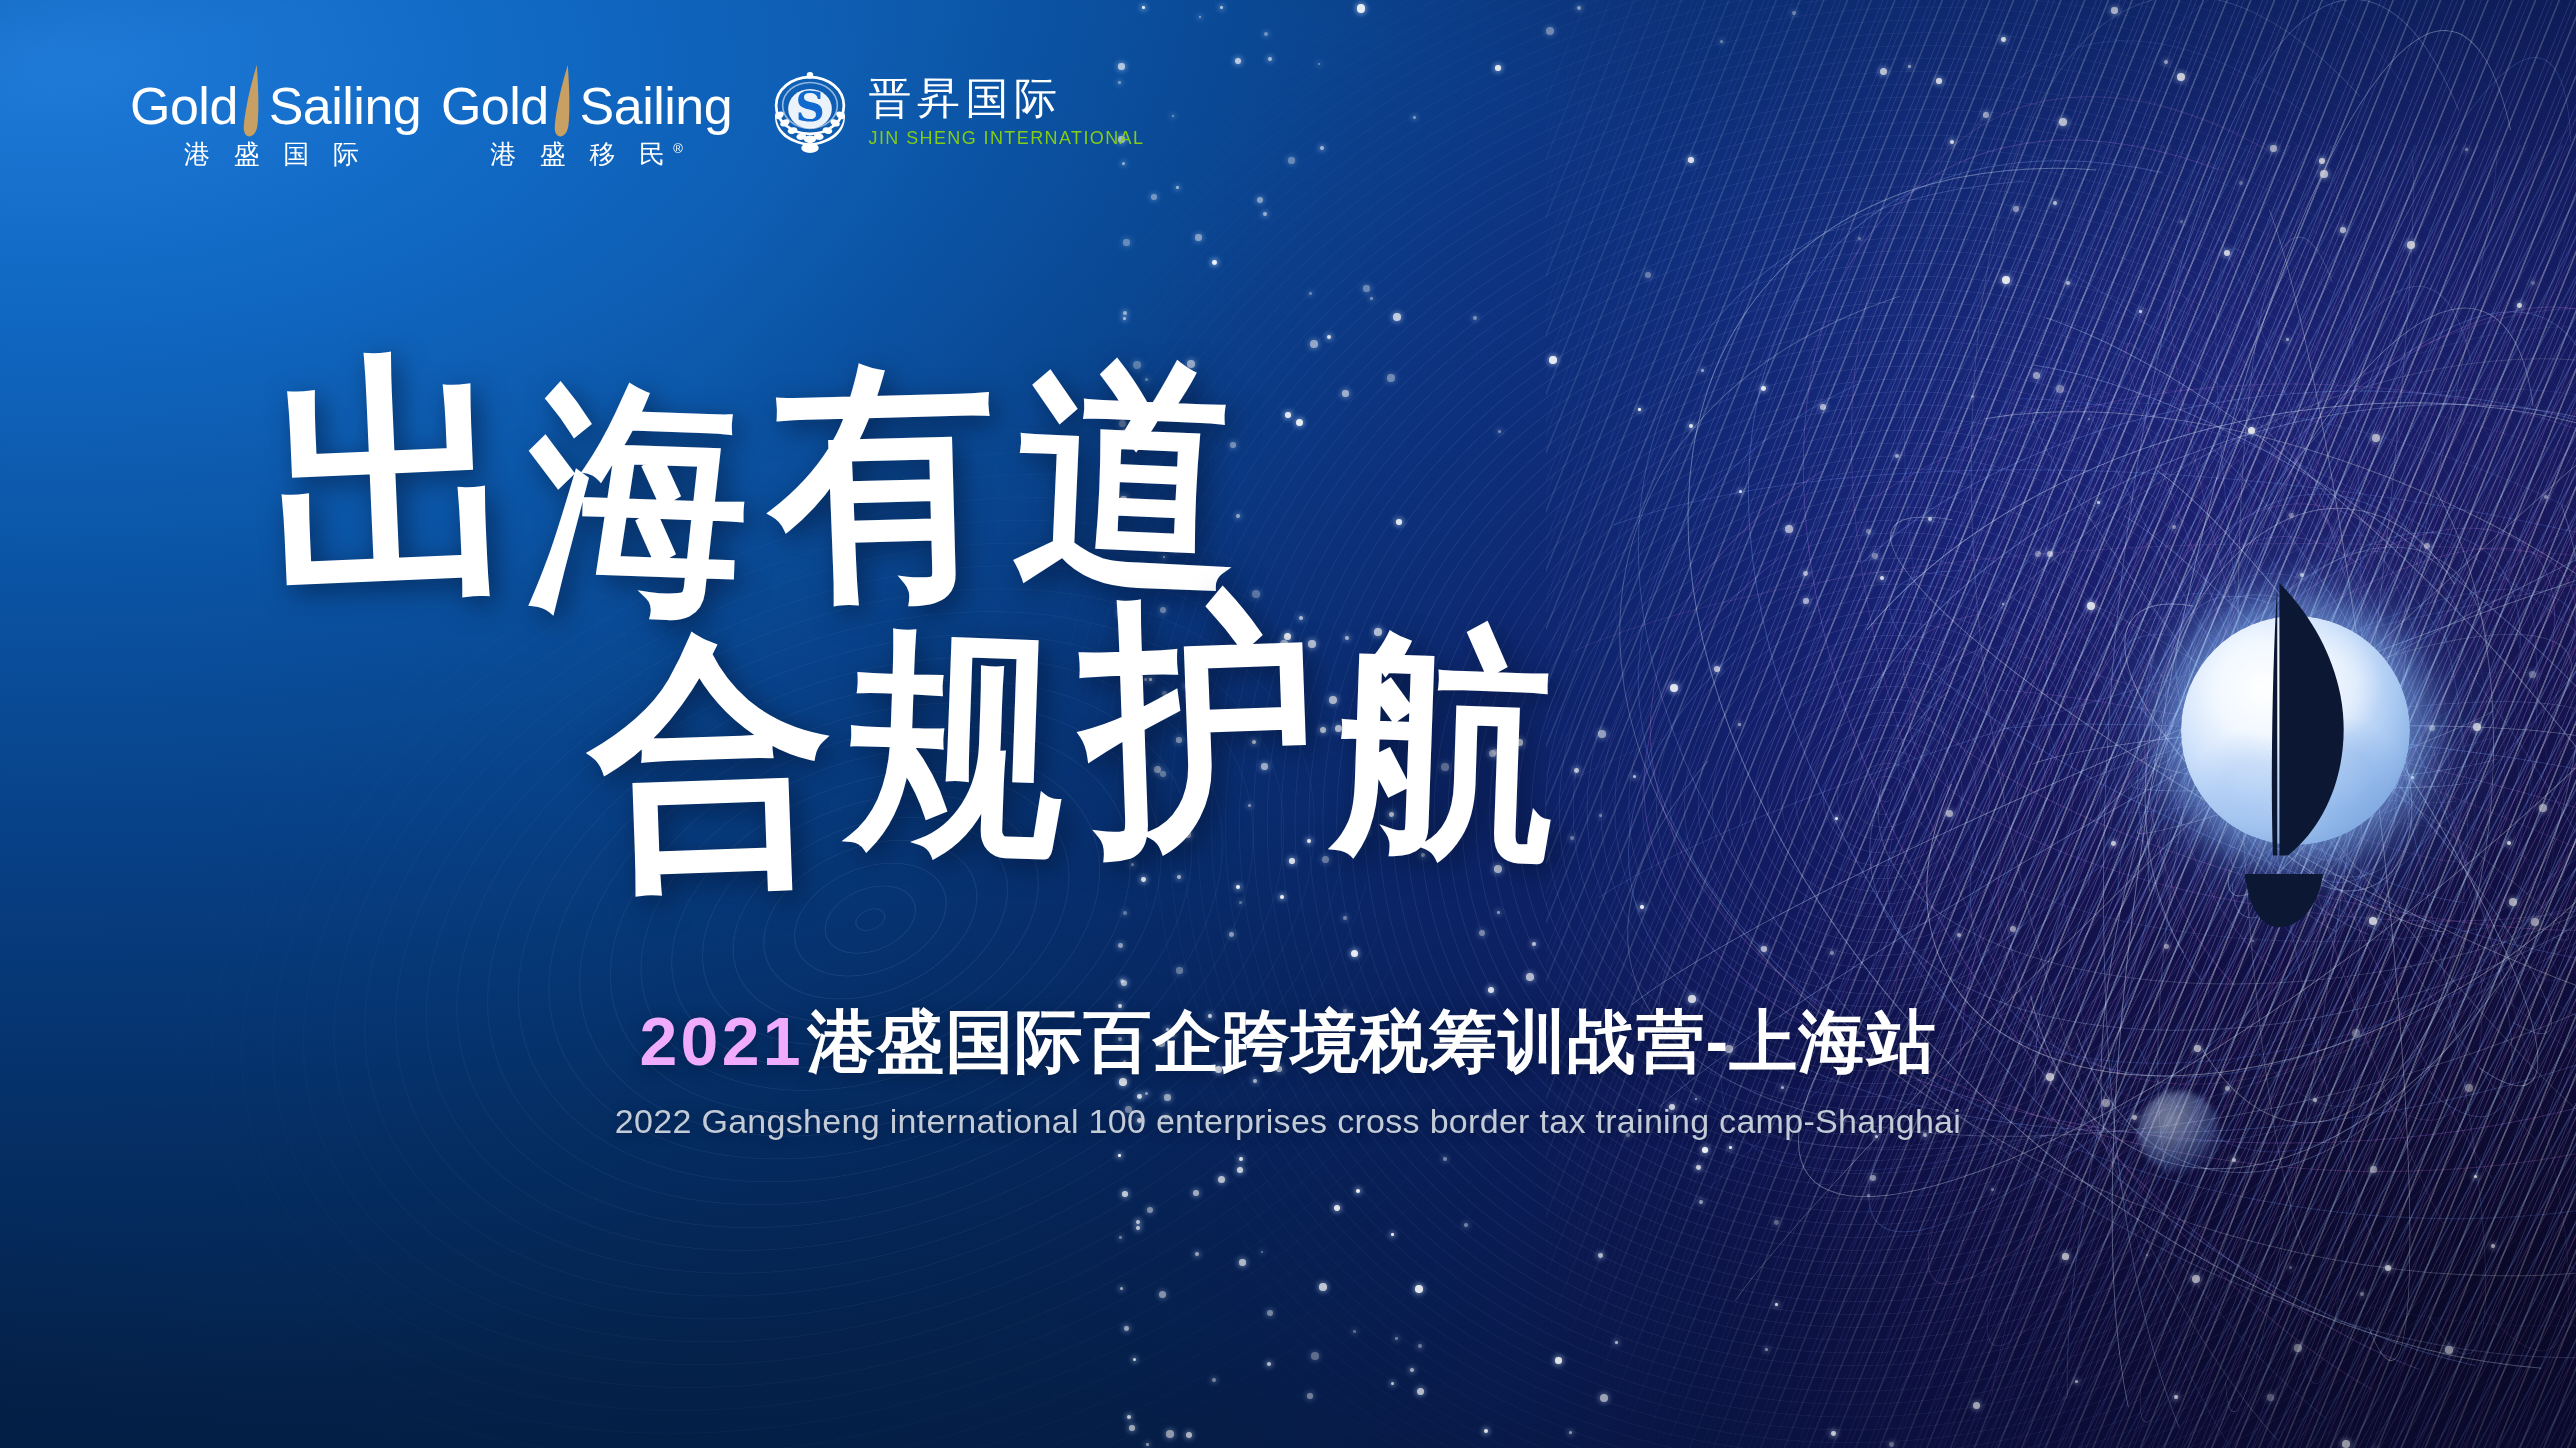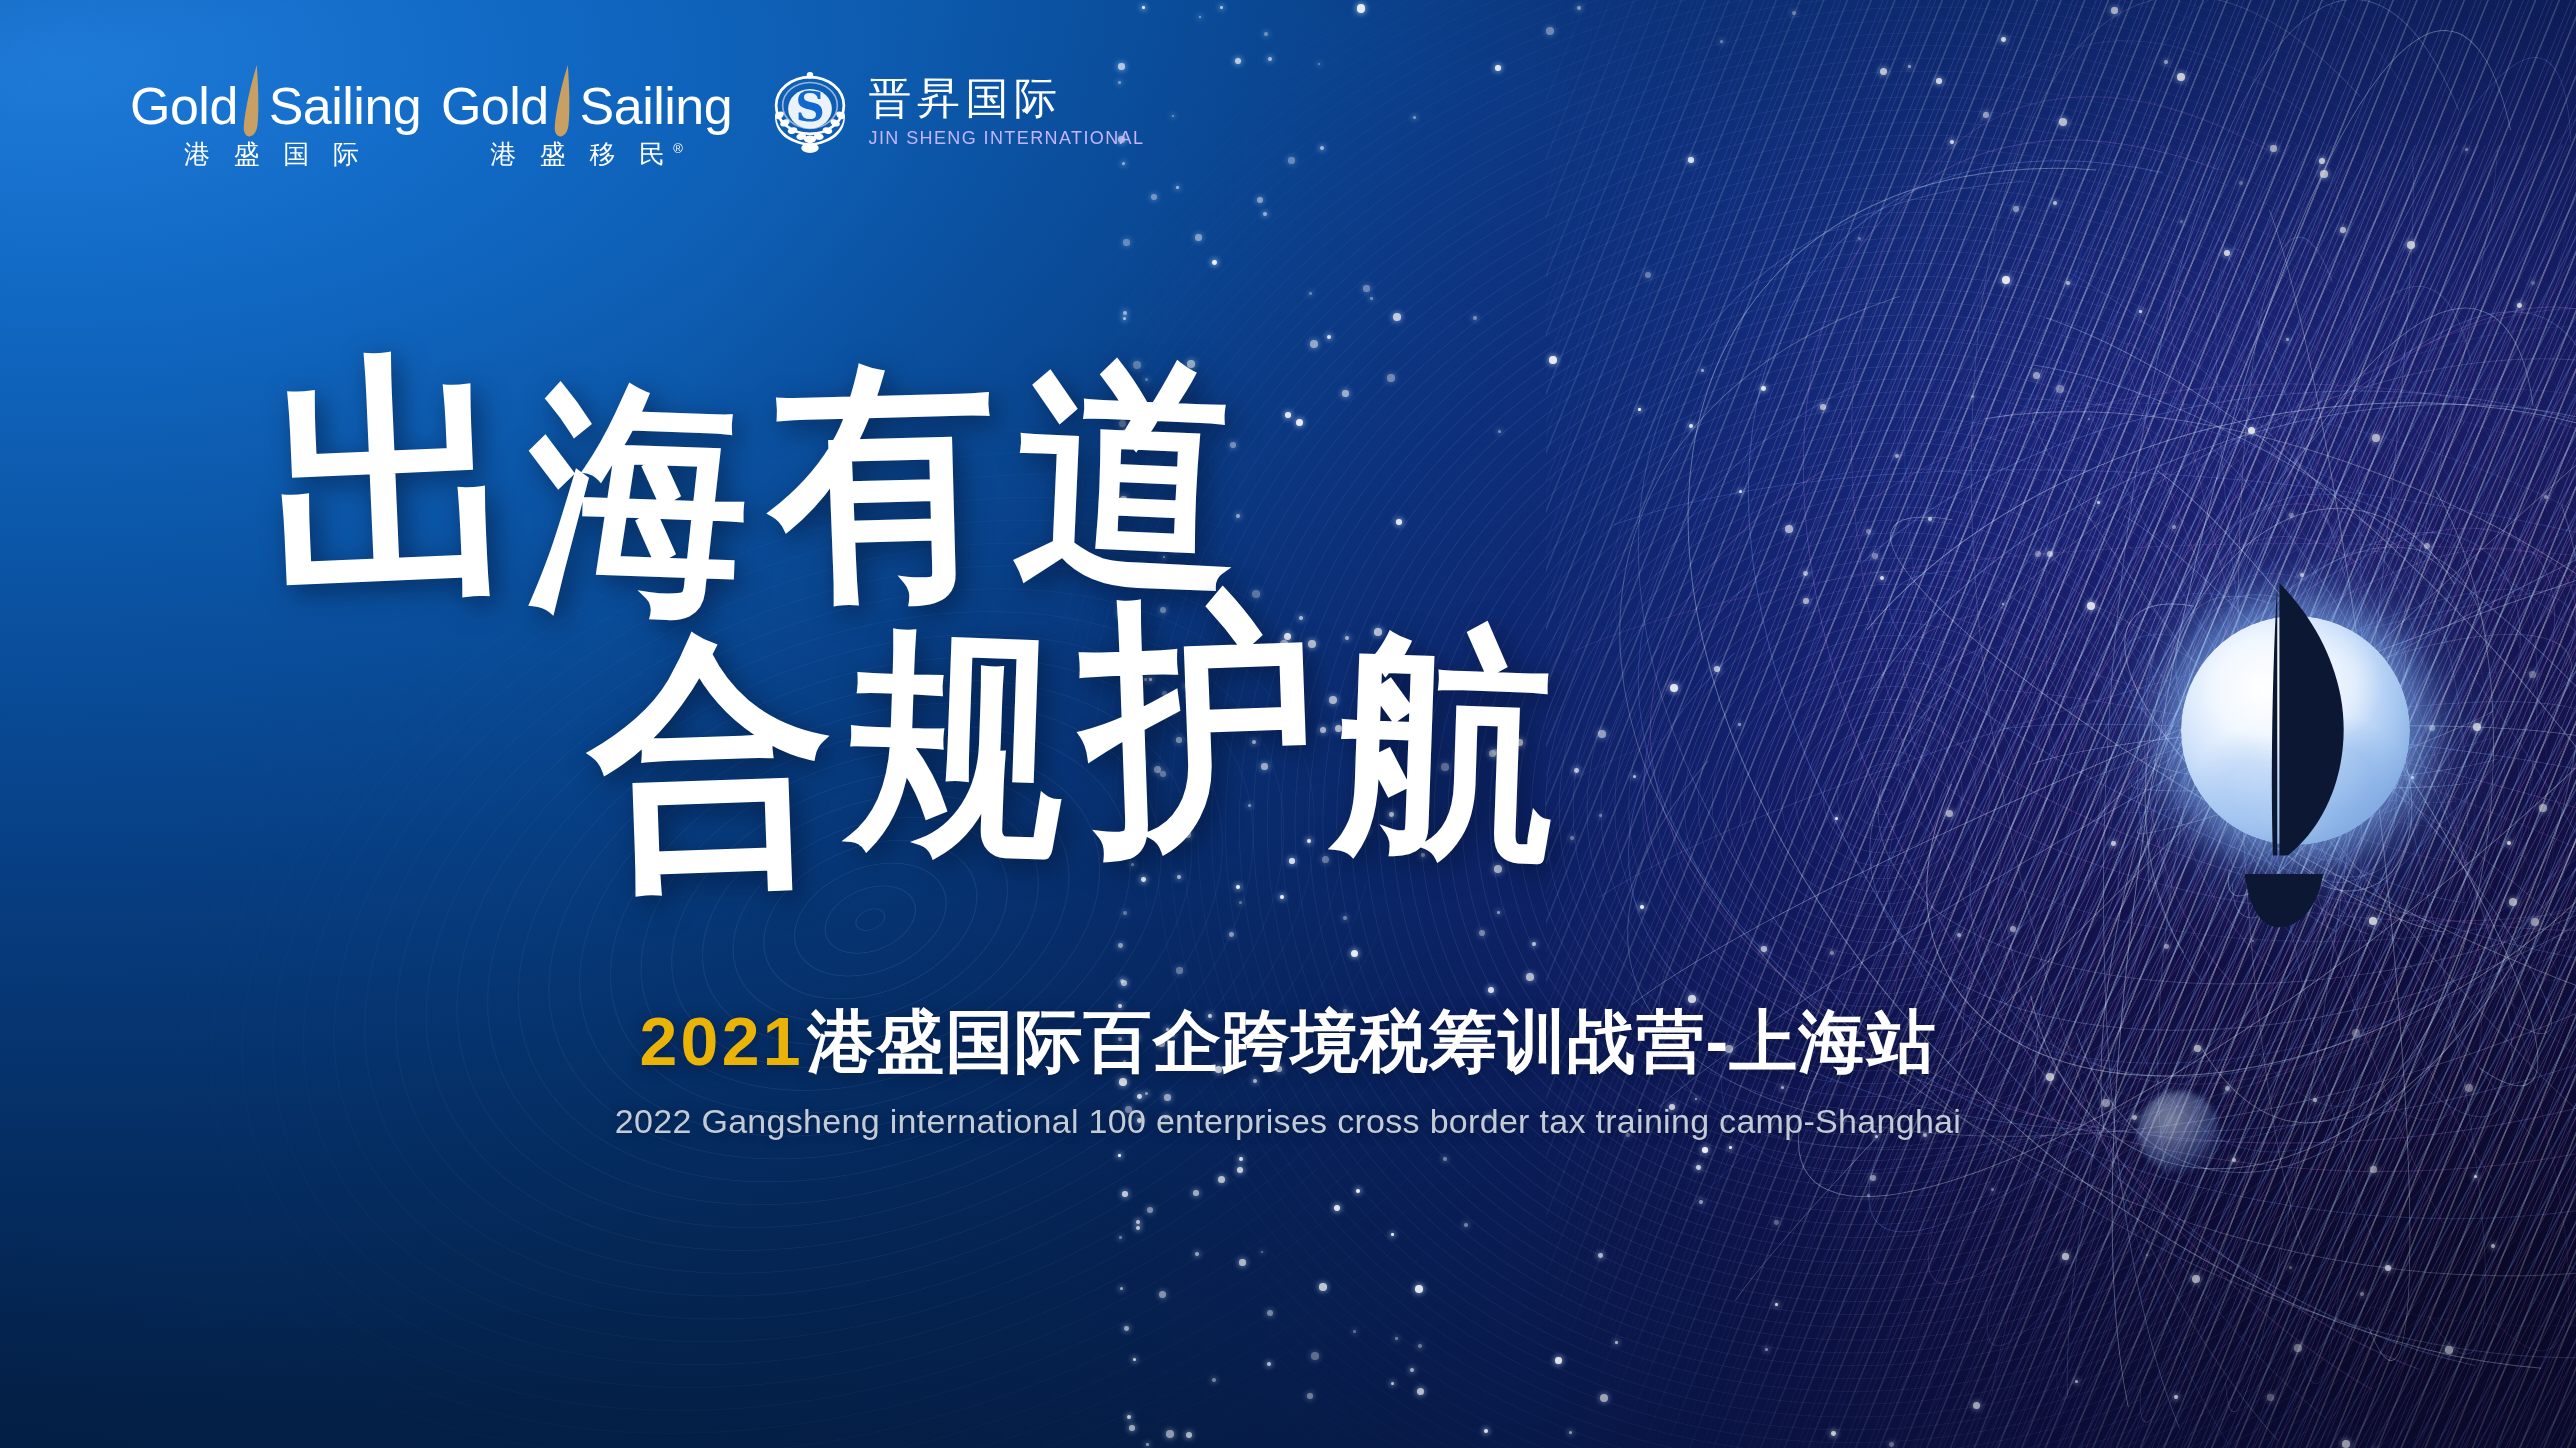--- a/index.html
+++ b/index.html
@@ -190,21 +190,21 @@
   }
   .js-block{display:flex;align-items:center;margin-left:26px;}
   .js-emblem{width:94px;height:94px;margin-right:12px;flex:0 0 auto;}
   .js-txt{display:flex;flex-direction:column;justify-content:center;}
   .js-cn{
     font-size:43px;line-height:1;color:#fff;
     letter-spacing:5.5px;white-space:nowrap;font-weight:400;
   }
   .js-en{
     margin-top:8.7px;
-    font-size:18px;line-height:1;color:#c4b5fd;
+    font-size:18px;line-height:1;color:#84cc16;
     letter-spacing:1.4px;white-space:nowrap;font-weight:400;
   }
 
   
   .calli{
     position:absolute;
     left:256px;top:327px;
     width:1636px;height:720px;
     pointer-events:none;
   }
@@ -230,21 +230,21 @@
 
   
   .sub-cn{
     position:absolute;left:0;right:0;top:1007px;
     text-align:center;white-space:nowrap;
     font-size:68px;line-height:1;font-weight:700;
     letter-spacing:1.1px;
     color:#ffffff;
     text-shadow:0 3.3px 14px rgba(3,16,48,.55);
   }
-  .sub-cn .year{color:#eab308;letter-spacing:3.3px;margin-right:3.3px;font-weight:700;text-align:center;}
+  .sub-cn .year{color:#f0abfc;letter-spacing:3.3px;margin-right:3.3px;font-weight:700;text-align:center;}
   .sub-en{
     position:absolute;left:0;right:0;top:1104px;
     text-align:center;white-space:nowrap;
     font-size:34px;line-height:1;font-weight:400;
     letter-spacing:0.3px;
     color:#C3CBD6;
     text-shadow:0 2.2px 9.8px rgba(3,16,48,.5);
   }
 </style>
 </head>

